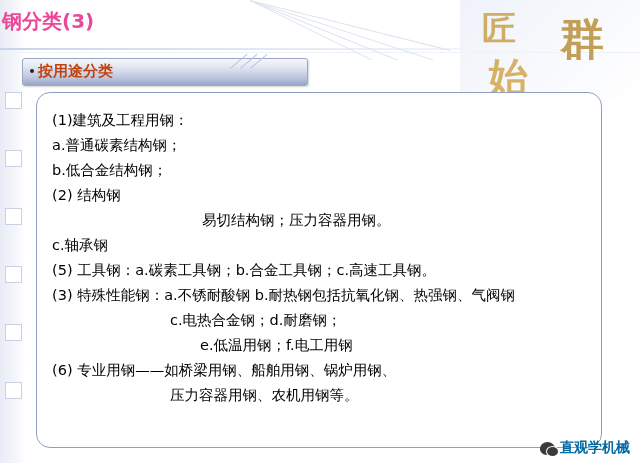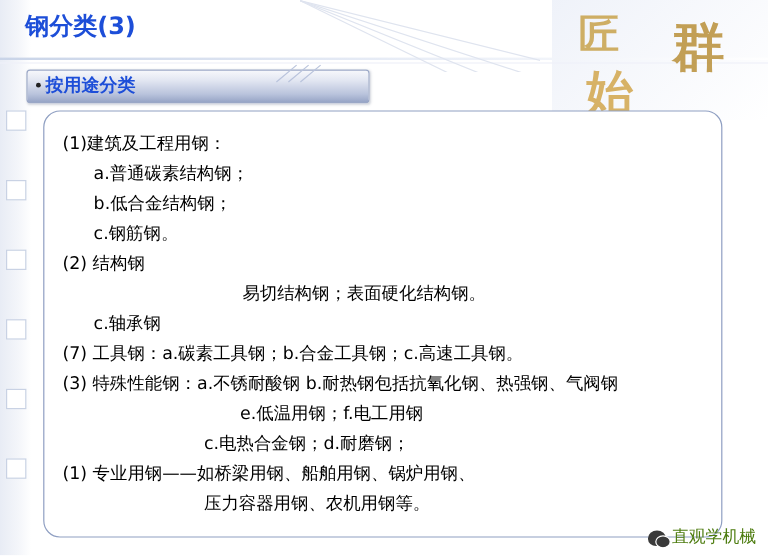--- a/index.html
+++ b/index.html
@@ -96,45 +96,45 @@
   .calligraphy .c3 {
     position: absolute;
     left: 86px; top: 8px;
     font-size: 44px;
     color: #b99039;
   }
 
   
   .slide-title {
     position: absolute;
-    left: 21px; top: 8px;
+    left: 2px; top: 8px;
     font-size: 20px;
     font-weight: bold;
-    color: #1d4ed8;
+    color: #ec4899;
     font-family: "DejaVu Sans", "Liberation Sans", sans-serif;
     letter-spacing: 0px;
     white-space: nowrap;
   }
 
   
   .banner {
     position: absolute;
     left: 22px; top: 58px;
     width: 284px; height: 26px;
     background: linear-gradient(to bottom, #f6f7fb 0%, #e3e7f2 30%, #b9c3dc 75%, #97a5c6 100%);
     border: 1px solid #9aa7c6;
     border-radius: 3px;
     box-shadow: 1px 1px 2px rgba(80,90,120,0.25);
   }
   .banner-text {
     position: absolute;
     left: 38px; top: 62px;
     font-size: 15px;
     font-weight: bold;
-    color: #1d4ed8;
+    color: #c2410c;
     font-family: "DejaVu Sans", "Liberation Sans", sans-serif;
     white-space: nowrap;
   }
   .banner-bullet {
     position: absolute;
     left: 30px; top: 69px;
     width: 4px; height: 4px;
     background: #222222;
     border-radius: 50%;
   }
@@ -167,21 +167,21 @@
     width: 540px;
     font-family: "DejaVu Sans", "Liberation Sans", sans-serif;
     font-size: 14.5px;
     color: #000000;
     line-height: 25px;
   }
   .line {
     white-space: pre;
   }
   .ind0 { margin-left: 0px; }
-  .ind1 { margin-left: 26px; }
+  .ind1 { }
   .ind3 { margin-left: 150px; }
   .ind4 { margin-left: 118px; }
   .ind5 { margin-left: 148px; }
 
   
   .footer-logo {
     position: absolute;
     right: 10px;
     bottom: 6px;
     display: flex;
@@ -198,23 +198,23 @@
     content: "";
     position: absolute;
     right: -4px; bottom: -2px;
     width: 11px; height: 9px;
     border-radius: 50%;
     background: #3a3a3a;
     border: 1.5px solid #ffffff;
   }
   .footer-logo .wx-text {
     font-size: 14px;
-    color: #4d7c0f;
-    font-family: "DejaVu Sans", "Liberation Sans", sans-serif;
-    font-weight: normal;
+    color: #0369a1;
+    font-family: "DejaVu Sans", "Liberation Sans", sans-serif;
+    font-weight: bold;
   }
 </style>
 </head>
 <body>
 
 <div id="slide">
 
   <div class="bg-left-strip">
     <div class="sq" style="top:92px;"></div>
     <div class="sq" style="top:150px;"></div>
@@ -249,29 +249,28 @@
     <span style="left:0px; top:20px; transform: rotate(-40deg);"></span>
     <span style="left:10px; top:20px; transform: rotate(-40deg);"></span>
     <span style="left:20px; top:20px; transform: rotate(-40deg);"></span>
   </div>
 
   <div class="content-box"></div>
   <div class="content-inner">
     <div class="line ind0">(1)建筑及工程用钢：</div>
     <div class="line ind1">a.普通碳素结构钢；</div>
     <div class="line ind1">b.低合金结构钢；</div>
-    <div class="line ind1">c.钢筋钢。</div>
     <div class="line ind0">(2) 结构钢</div>
-    <div class="line ind3">易切结构钢；表面硬化结构钢。</div>
+    <div class="line ind3">易切结构钢；压力容器用钢。</div>
     <div class="line ind1">c.轴承钢</div>
-    <div class="line ind0">(7) 工具钢：a.碳素工具钢；b.合金工具钢；c.高速工具钢。</div>
+    <div class="line ind0">(5) 工具钢：a.碳素工具钢；b.合金工具钢；c.高速工具钢。</div>
     <div class="line ind0">(3) 特殊性能钢：a.不锈耐酸钢 b.耐热钢包括抗氧化钢、热强钢、气阀钢</div>
+    <div class="line ind4">c.电热合金钢；d.耐磨钢；</div>
     <div class="line ind5">e.低温用钢；f.电工用钢</div>
-    <div class="line ind4">c.电热合金钢；d.耐磨钢；</div>
-    <div class="line ind0">(1) 专业用钢——如桥梁用钢、船舶用钢、锅炉用钢、</div>
+    <div class="line ind0">(6) 专业用钢——如桥梁用钢、船舶用钢、锅炉用钢、</div>
     <div class="line ind4">压力容器用钢、农机用钢等。</div>
   </div>
 
   <div class="footer-logo">
     <div class="wx-icon"></div>
     <div class="wx-text">直观学机械</div>
   </div>
 
 </div>
 

